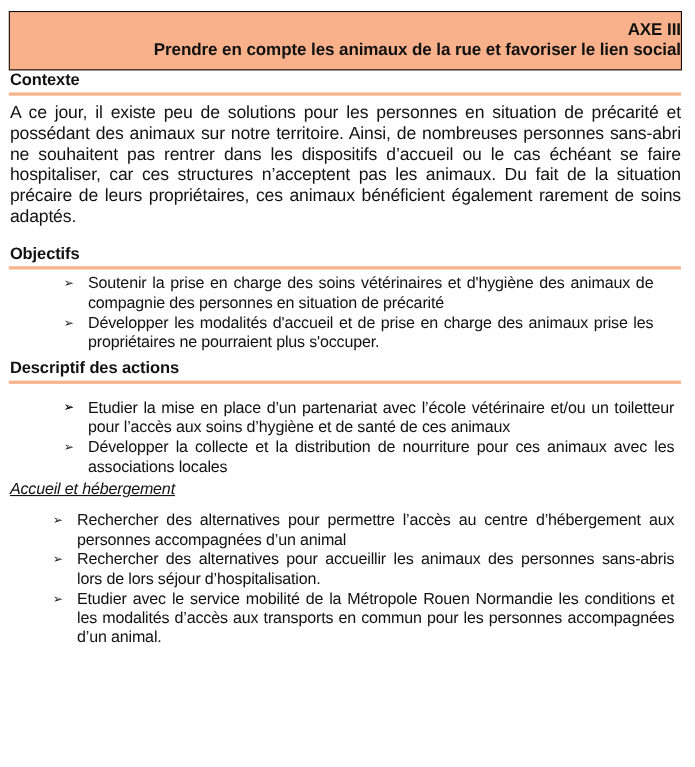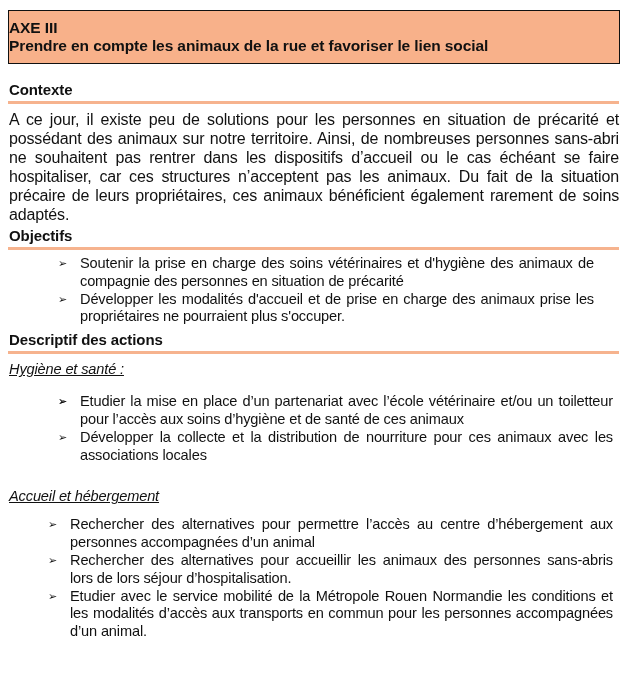--- a/index.html
+++ b/index.html
@@ -20,21 +20,21 @@
       left: 8px;
       top: 10px;
       width: 611px;
     }
     .axe-box {
       box-sizing: border-box;
       width: 612px;
       height: 54px;
       background: #f8b18a;
       border: 1.5px solid #111111;
-      text-align: left;
+      text-align: right;
       font-weight: bold;
       font-size: 15.5px;
       line-height: 18px;
       padding-top: 8px;
       letter-spacing: -0.1px;
     }
     .section-header {
       font-weight: bold;
       font-size: 15px;
       line-height: 18px;
@@ -87,52 +87,51 @@
 </head>
 <body>
 
 <div class="page">
 
   <div class="axe-box">
     <div>AXE III</div>
     <div>Prendre en compte les animaux de la rue et favoriser le lien social</div>
   </div>
 
-  <div class="section-header" style="margin-top:17px;">Contexte</div>
+  <div class="section-header" style="">Contexte</div>
   <div class="para" style="margin-top:6px; width:610px;">A ce jour, il existe peu de solutions pour les personnes en situation de précarité et possédant des animaux sur notre territoire. Ainsi, de nombreuses personnes sans-abri ne souhaitent pas rentrer dans les dispositifs d’accueil ou le cas échéant se faire hospitaliser, car ces structures n’acceptent pas les animaux. Du fait de la situation précaire de leurs propriétaires, ces animaux bénéficient également rarement de soins adaptés.</div>
 
-  <div class="section-header" style="margin-top:3px;">Objectifs</div>
+  <div class="section-header" style="margin-top:15px;">Objectifs</div>
   <ul class="arrow-list list-a" style="margin-top:5px; width:586px;">
     <li>
       <span class="arrow">➢</span>
       <span>Soutenir la prise en charge des soins vétérinaires et d'hygiène des animaux de compagnie des personnes en situation de précarité</span>
     </li>
     <li>
       <span class="arrow">➢</span>
       <span>Développer les modalités d'accueil et de prise en charge des animaux prise les propriétaires ne pourraient plus s'occuper.</span>
     </li>
   </ul>
 
   <div class="section-header" style="margin-top:5px;">Descriptif des actions</div>
-  <div class="subheading" style="margin-top:5px;">Hygiène et santé :</div>
   <ul class="arrow-list list-a" style="margin-top:14px; width:605px;">
     <li>
       <span class="arrow">➢</span>
     </li>
     <li>
       <span class="arrow">➢</span>
       <span>Etudier la mise en place d’un partenariat avec l’école vétérinaire et/ou un toiletteur pour l’accès aux soins d’hygiène et de santé de ces animaux</span>
     </li>
     <li>
       <span class="arrow">➢</span>
       <span>Développer la collecte et la distribution de nourriture pour ces animaux avec les associations locales</span>
     </li>
   </ul>
 
-  <div class="subheading" style="margin-top:22px;">Accueil et hébergement</div>
+  <div class="subheading" style="margin-top:1px;">Accueil et hébergement</div>
   <ul class="arrow-list list-b" style="margin-top:10px; width:605px;">
     <li>
       <span class="arrow">➢</span>
       <span>Rechercher des alternatives pour permettre l’accès au centre d’hébergement aux personnes accompagnées d’un animal</span>
     </li>
     <li>
       <span class="arrow">➢</span>
       <span>Rechercher des alternatives pour accueillir les animaux des personnes sans-abris lors de lors séjour d’hospitalisation.</span>
     </li>
     <li>

